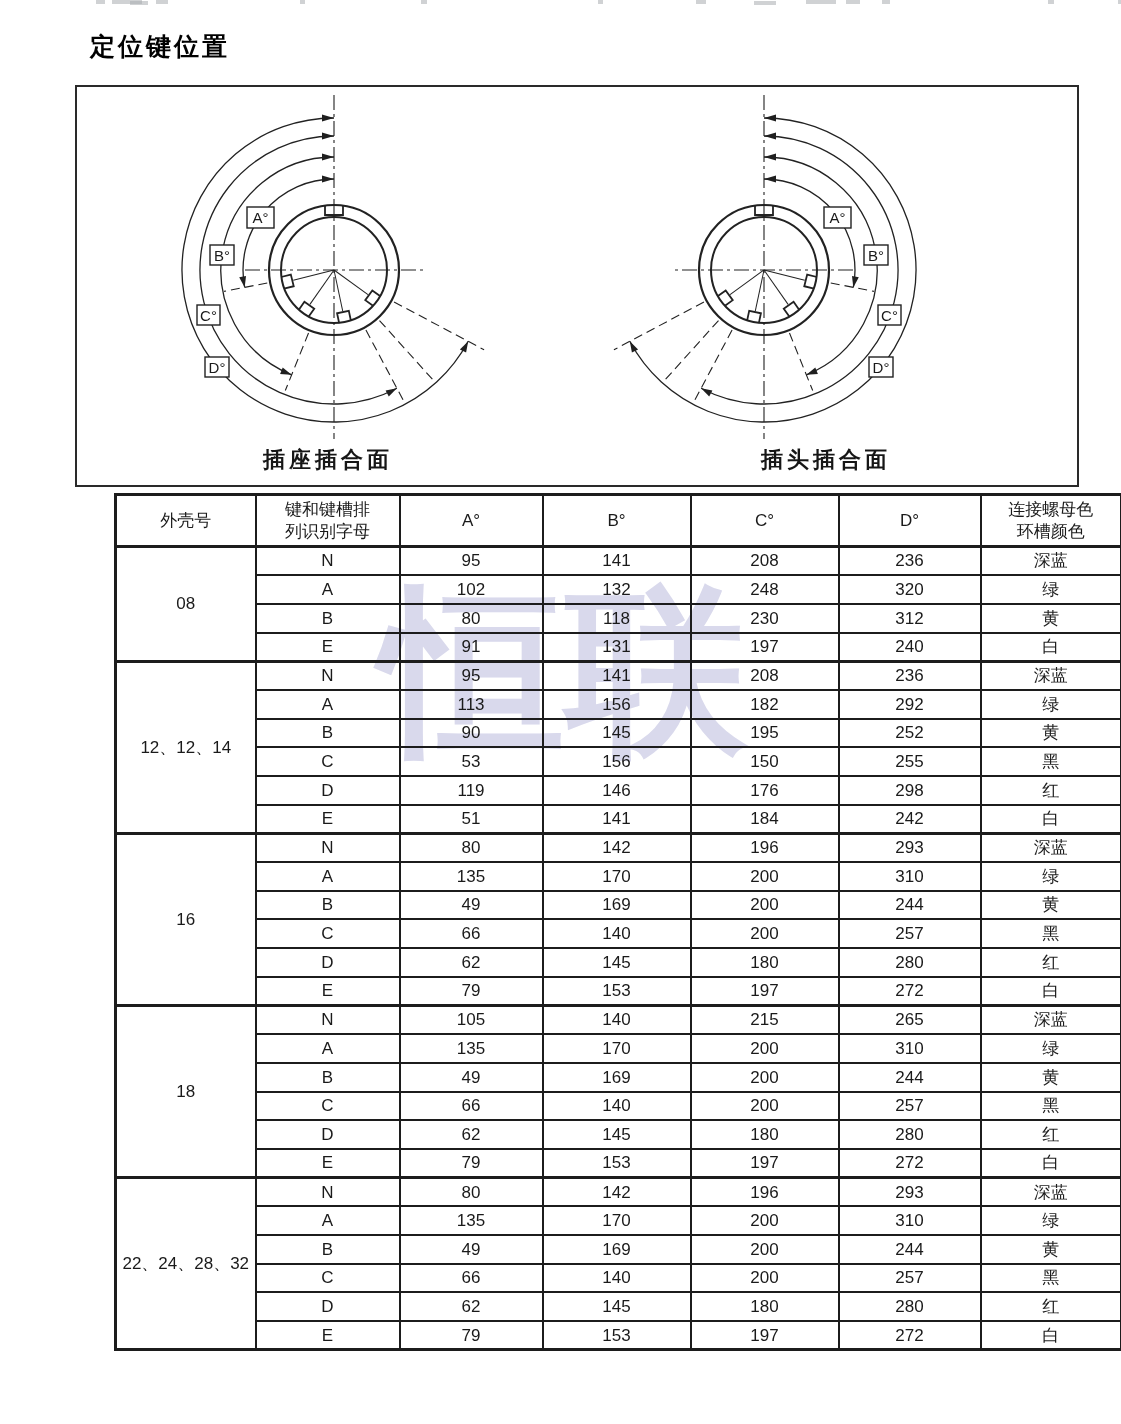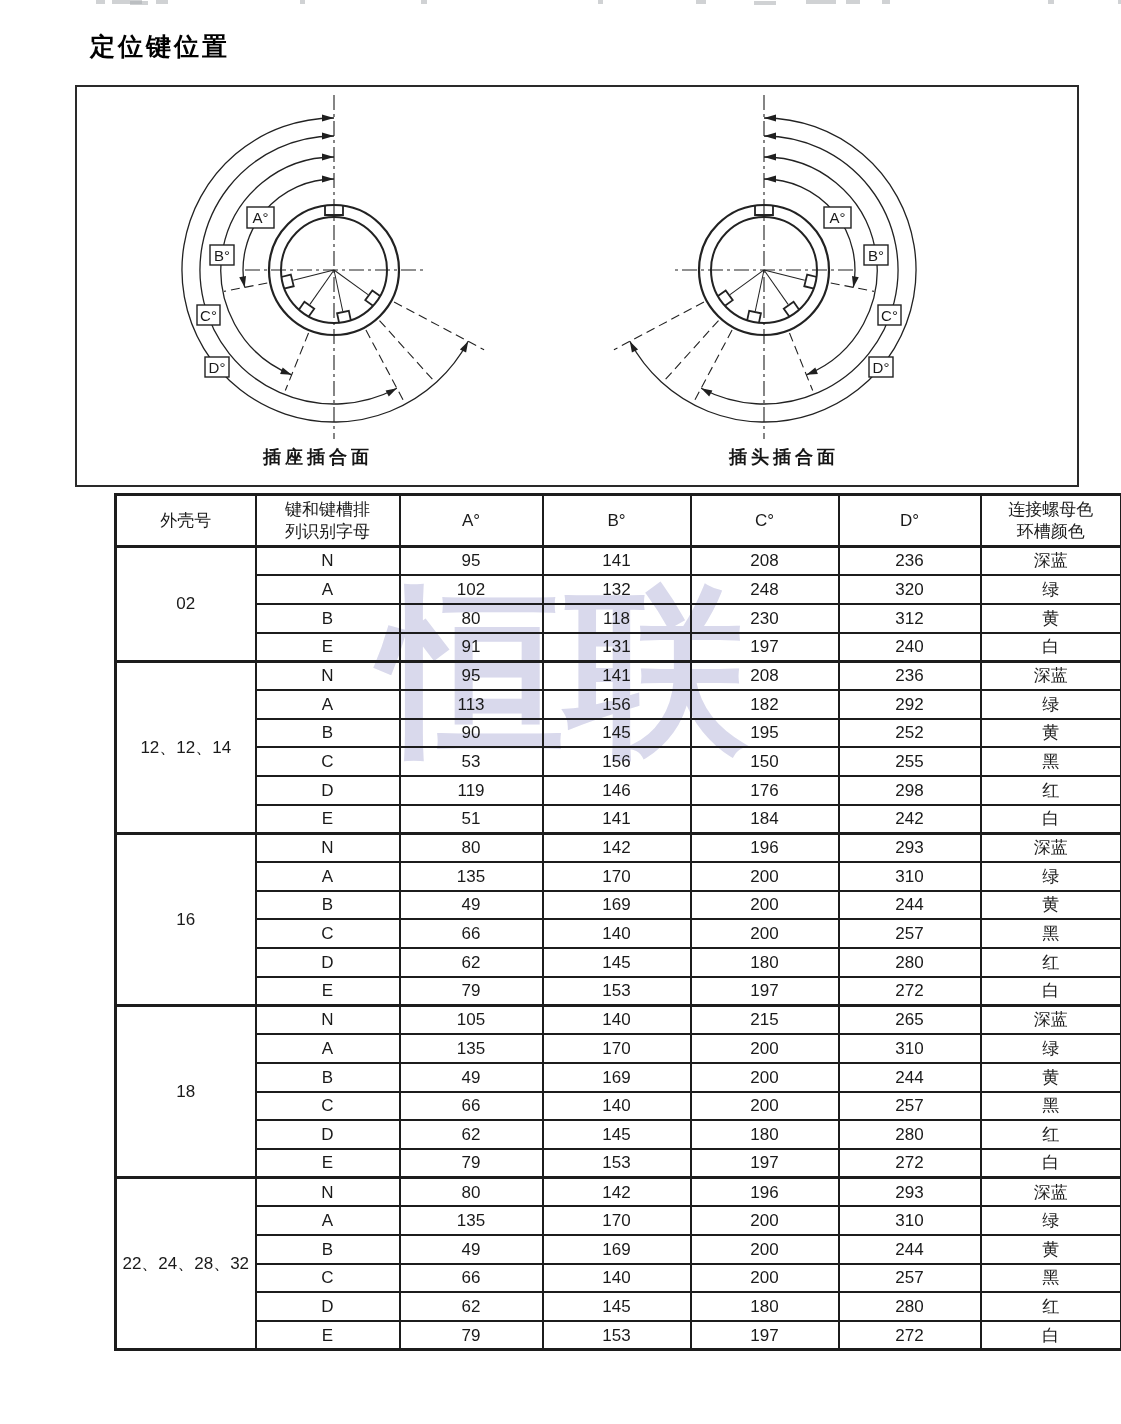--- a/index.html
+++ b/index.html
@@ -18,25 +18,25 @@
   .page-title{
     position:absolute;left:82px;top:30px;font-size:25px;font-weight:700;
     letter-spacing:3px;color:#000000;z-index:3;margin-left:8px;
   }
   .diagram-box{
     position:absolute;left:75px;top:85px;width:1004px;height:402px;
     border:2px solid #2a2a2a;box-sizing:border-box;z-index:2;background:transparent;
   }
   .diagram-box svg{position:absolute;left:0;top:0;}
   .face-caption{
-    position:absolute;top:358px;font-size:18px;font-weight:600;letter-spacing:4px;
+    position:absolute;top:358px;font-size:22px;font-weight:600;letter-spacing:4px;
     color:#161616;z-index:3;white-space:nowrap;
   }
   .caption-left{left:186px;}
-  .caption-right{left:652px;}
+  .caption-right{left:684px;}
 
   .center-watermark{
     position:absolute;left:382px;top:582px;font-size:182px;line-height:1;
     font-family:"Liberation Serif", serif;font-weight:700;letter-spacing:2px;
     color:#d9d9ec;z-index:1;user-select:none;
   }
   .footer-watermark{
     position:absolute;left:510px;top:1427px;font-size:52px;line-height:1.1;
     font-family:"Liberation Serif", serif;font-weight:400;letter-spacing:7px;
     color:#ccd6d2;z-index:1;white-space:nowrap;user-select:none;
@@ -207,21 +207,21 @@
       <th>C°</th>
       <th>D°</th>
       <th>
         <span class="hdr2">连接螺母色</span>
         <span class="hdr2">环槽颜色</span>
       </th>
     </tr>
   </thead>
   <tbody>
       <tr class="group-start">
-        <td rowspan="4">02</td>
+        <td rowspan="4">08</td>
         <td>N</td>
         <td>95</td>
         <td>141</td>
         <td>208</td>
         <td>236</td>
         <td>深蓝</td>
       </tr>
       <tr>
         <td>A</td>
         <td>102</td>

